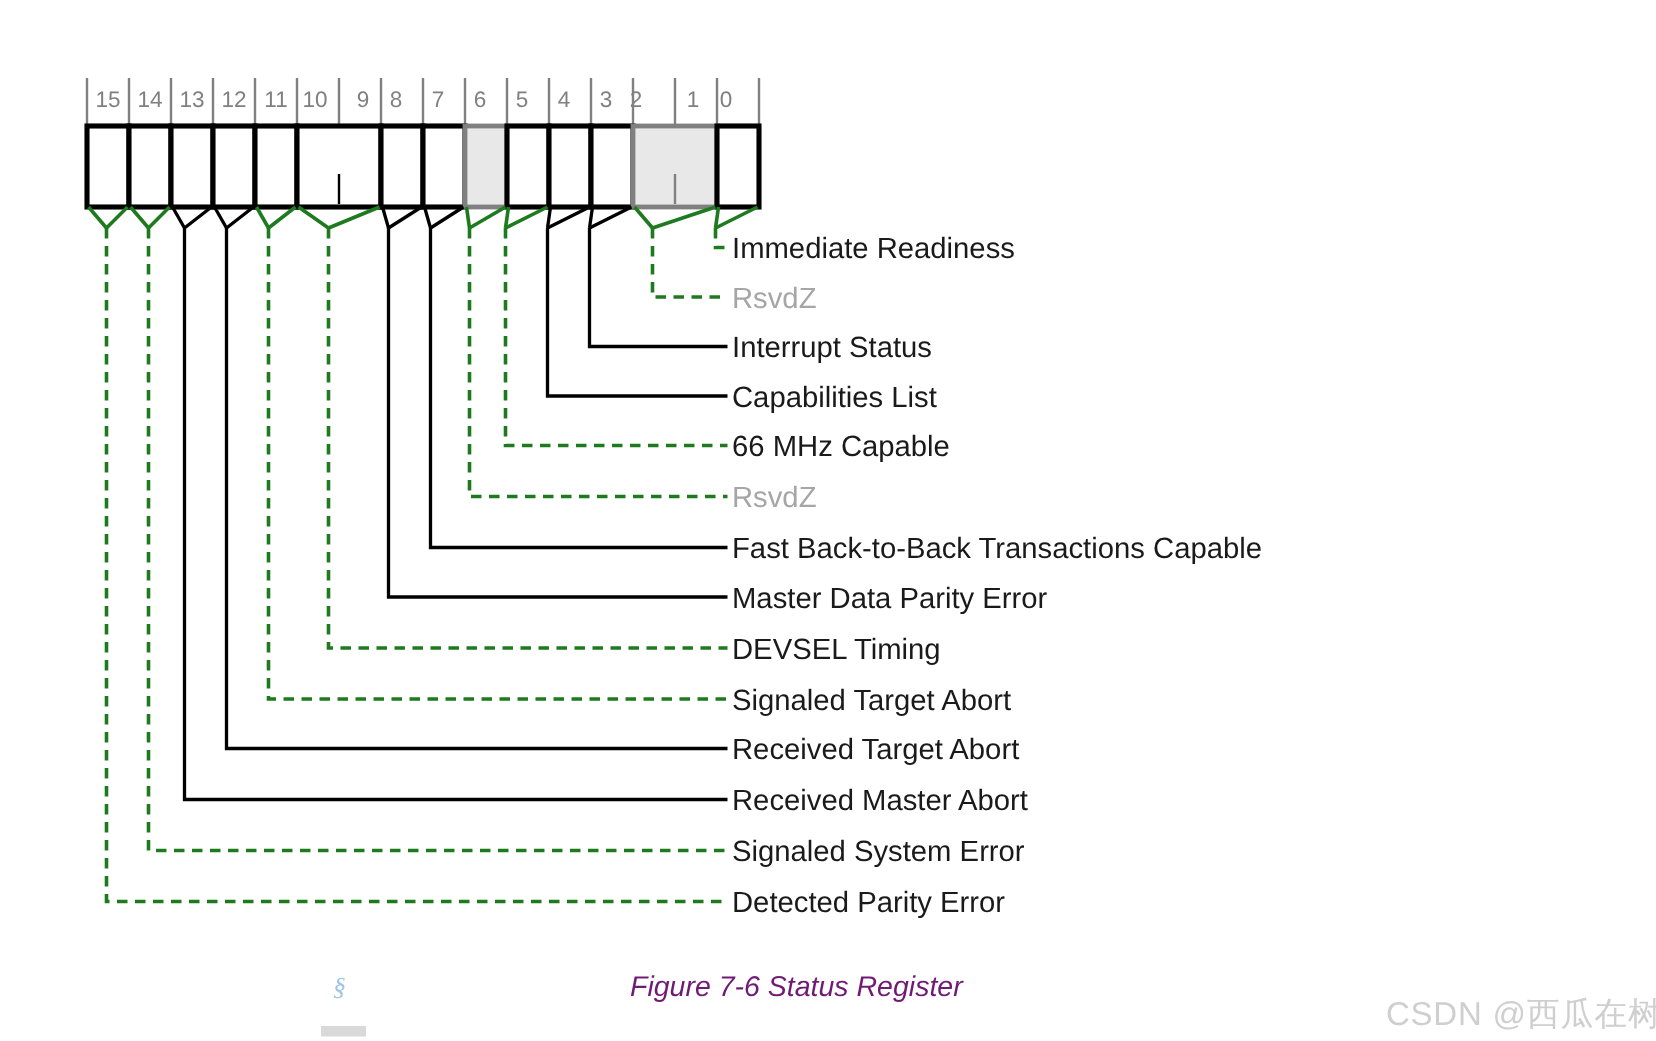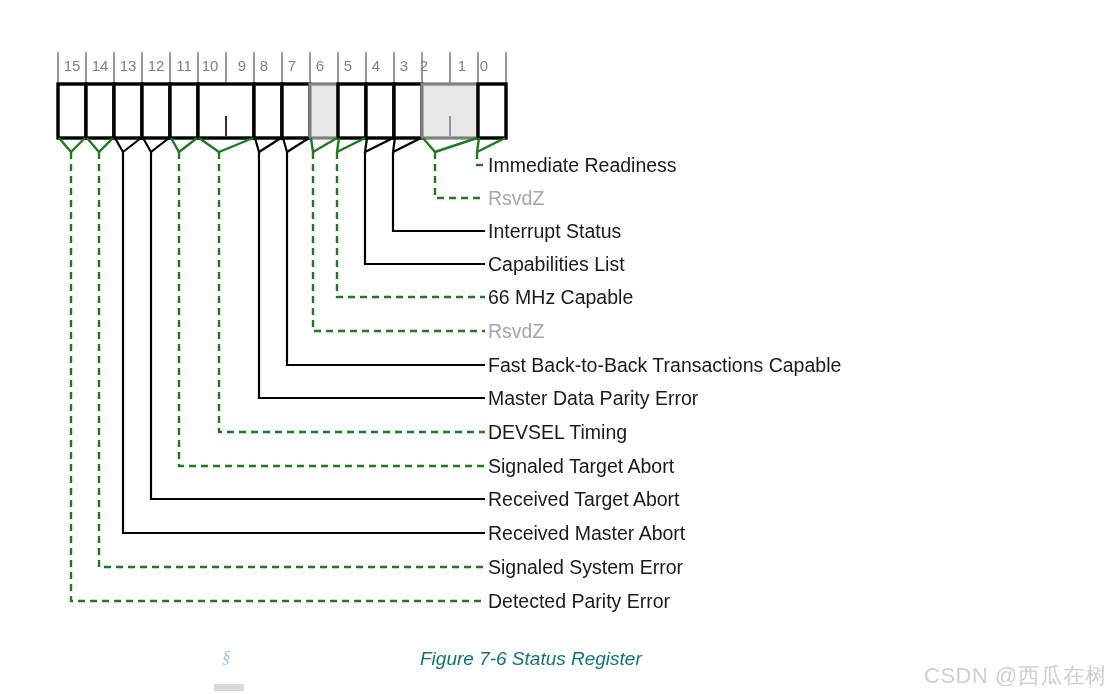--- a/index.html
+++ b/index.html
@@ -46,21 +46,21 @@
     fill: #a6a6a6;
   }
 
   .figure-caption {
     position: absolute;
     left: 420px;
     top: 648px;
     font-family: "Liberation Sans", sans-serif;
     font-size: 19px;
     font-style: italic;
-    color: #0f766e;
+    color: #701a75;
     white-space: nowrap;
   }
 
   .section-mark {
     position: absolute;
     left: 222px;
     top: 648px;
     font-family: "Liberation Serif", serif;
     font-size: 17px;
     font-style: italic;

